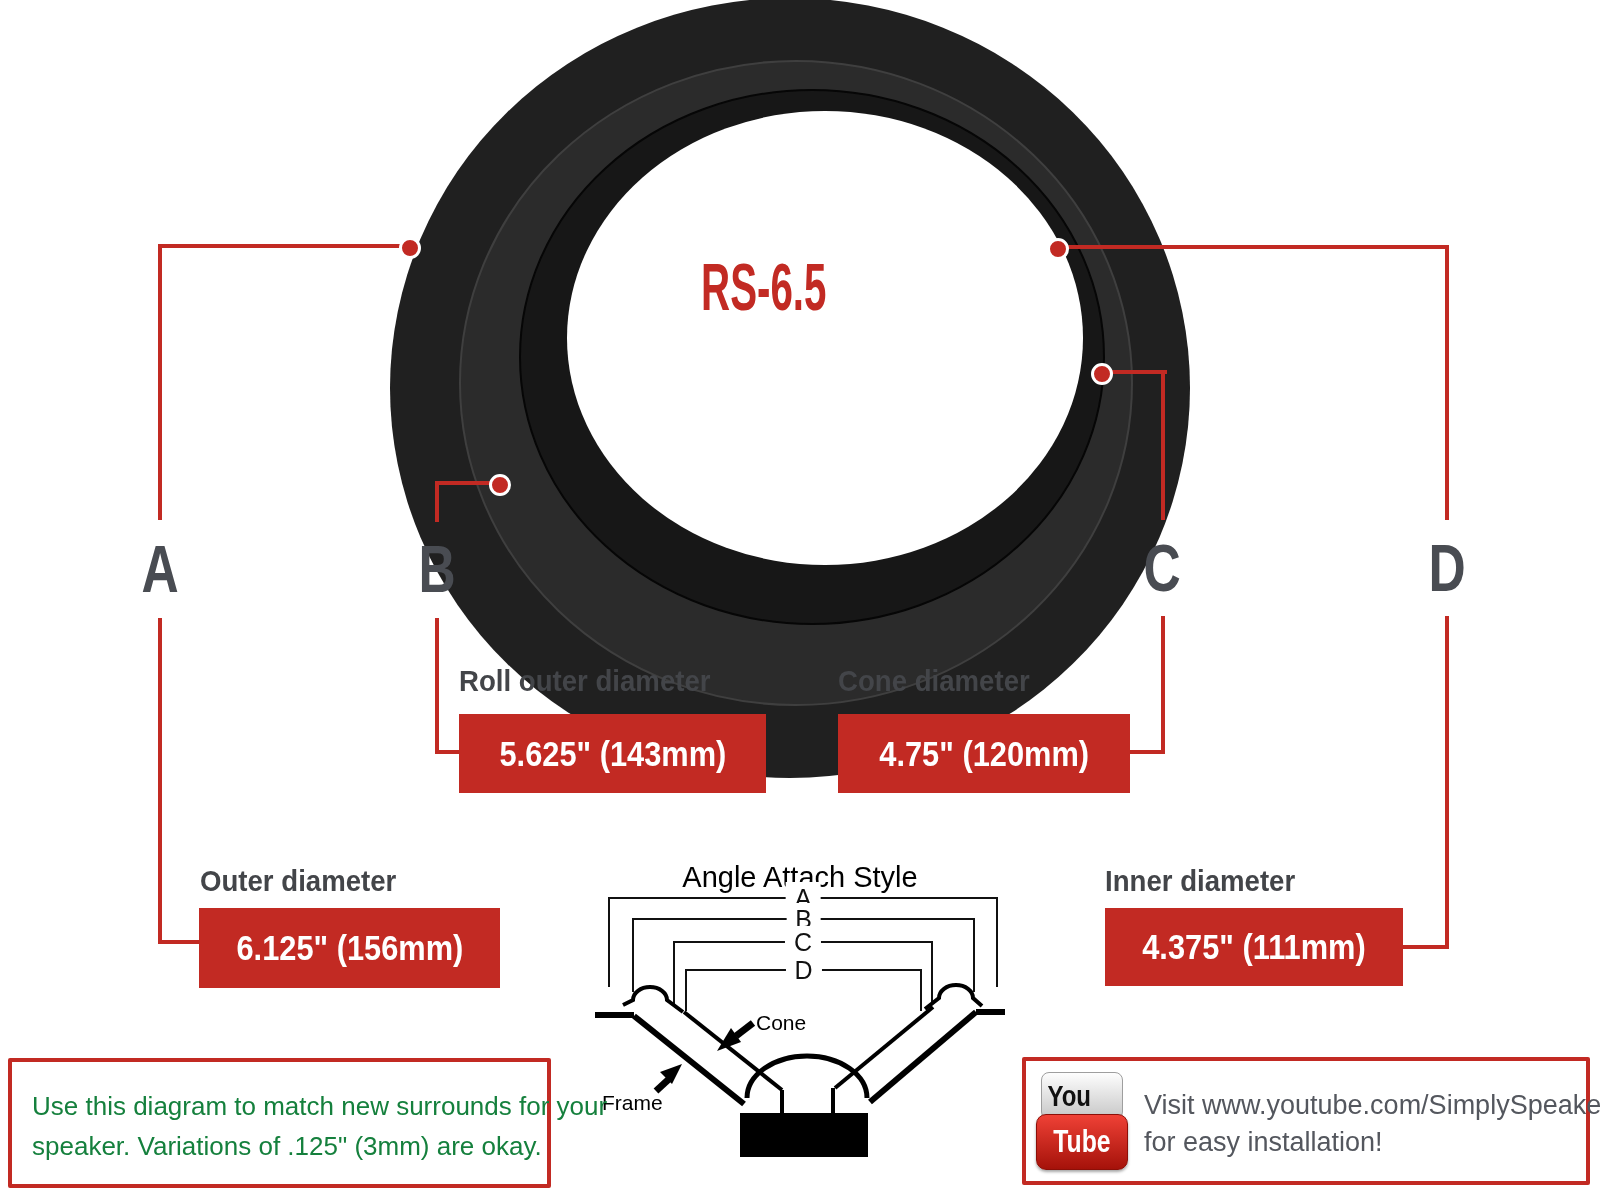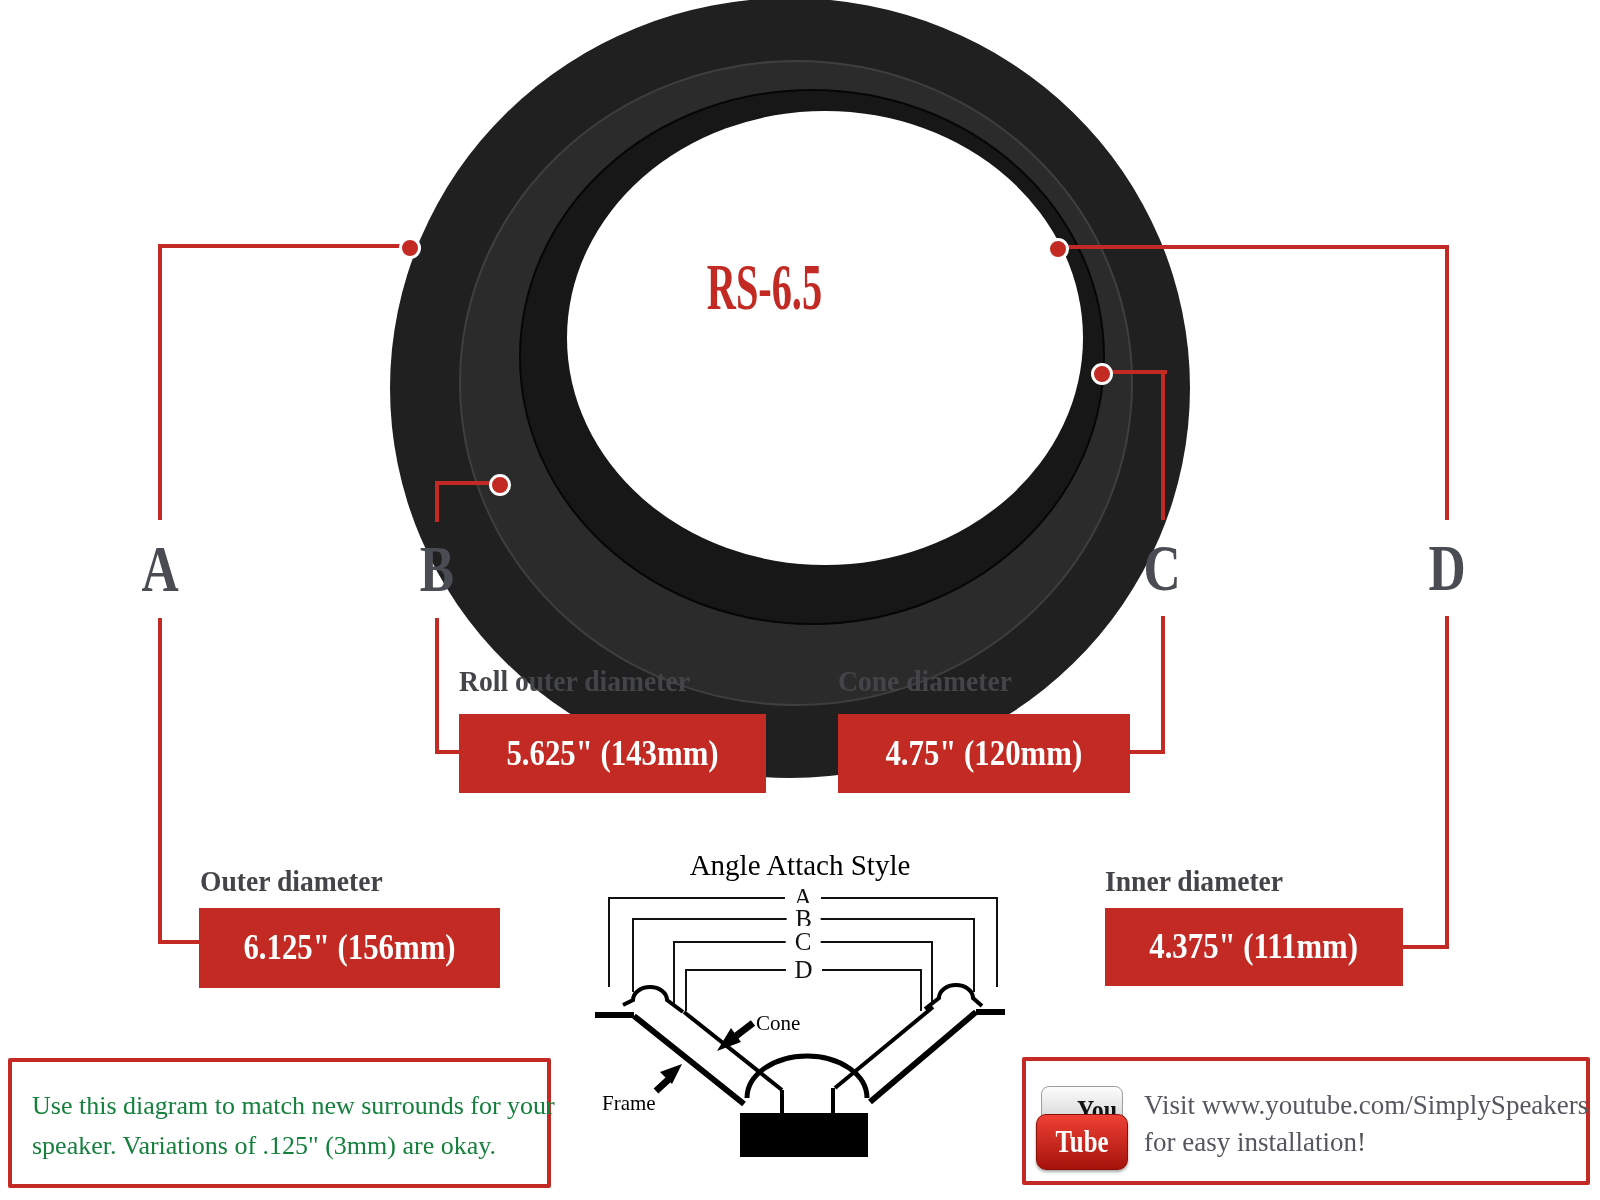--- a/index.html
+++ b/index.html
@@ -1,55 +1,55 @@
 <!DOCTYPE html>
 <html><head>
 <meta charset="utf-8">
 <style>
   html,body{margin:0;padding:0;background:#fff;}
   #canvas{position:relative;width:1600px;height:1200px;background:#fff;overflow:hidden;
-          font-family:Liberation Serif, serif;}
+          font-family:Liberation Sans, sans-serif;}
   .abs{position:absolute;}
   
   .hline{position:absolute;height:4px;background:#c22a23;z-index:3;}
   .vline{position:absolute;width:4px;background:#c22a23;z-index:3;}
   .dot{position:absolute;width:16px;height:16px;border-radius:50%;background:#c22a23;
        border:3px solid #fff;box-sizing:content-box;z-index:4;}
   .callout-letter{position:absolute;width:80px;text-align:center;font-size:66px;line-height:76px;
        font-weight:bold;color:#494c52;transform:scaleX(.78);transform-origin:center;z-index:3;}
   .m-label{position:absolute;font-size:30px;font-weight:bold;color:#434549;
        transform:scaleX(.92);transform-origin:left;white-space:nowrap;z-index:3;}
   .m-box{position:absolute;background:#c22a23;display:flex;align-items:center;justify-content:center;z-index:3;}
   .m-box span{color:#fff;font-size:35px;font-weight:bold;transform:scaleX(.88);
        transform-origin:center;white-space:nowrap;}
   
   .ring-title{position:absolute;left:464px;width:600px;text-align:center;color:#c22a23;
        font-weight:bold;z-index:2;}
   .ring-title span{display:inline-block;transform:scaleX(.61);transform-origin:center;white-space:nowrap;}
   
   #angle{position:absolute;left:585px;top:845px;width:430px;height:330px;z-index:2;}
-  #angle .ad-title{position:absolute;left:0;top:4px;width:430px;text-align:center;
+  #angle .ad-title{position:absolute;left:0;top:16px;width:430px;text-align:center;
        font-size:29px;color:#000;}
   .bracket{position:absolute;height:0;border-top:2px solid #111;}
   .bracket::before,.bracket::after{content:"";position:absolute;top:0;width:2px;background:#111;}
   .bracket::before{left:0;}  .bracket::after{right:0;}
   .br-a::before,.br-a::after{height:88px;}
   .br-b::before,.br-b::after{height:72px;}
   .br-c::before,.br-c::after{height:62px;}
   .br-d::before,.br-d::after{height:40px;}
   .bracket .bletter{position:absolute;left:50%;top:-17px;transform:translateX(-50%);
        background:#fff;padding:0 9px;font-size:25px;line-height:32px;color:#111;}
   
   .red-frame{position:absolute;border:4px solid #c22a23;border-radius:2px;background:#fff;box-sizing:border-box;z-index:2;}
   .note-text{position:absolute;left:20px;top:24px;font-size:26px;line-height:40px;color:#15803d;white-space:nowrap;}
   .yt-text{position:absolute;left:118px;top:26px;font-size:27px;line-height:37px;color:#54575e;white-space:nowrap;}
   .yt-logo{position:absolute;left:10px;top:9px;width:92px;height:102px;}
-  .yt-logo .you{position:absolute;left:5px;top:16px;width:82px;height:48px;border-radius:8px;
+  .yt-logo .you{position:absolute;left:5px;top:2px;width:82px;height:48px;border-radius:8px;
        background:linear-gradient(#fdfdfd,#c6c6c6);border:1px solid #9e9e9e;
-       display:flex;align-items:center;justify-content:flex-end;box-sizing:border-box;}
+       display:flex;align-items:center;justify-content:flex-start;box-sizing:border-box;}
   .yt-logo .you span{font-size:30px;font-weight:bold;color:#111;transform:scaleX(.8);}
   .yt-logo .tube{position:absolute;left:0;top:44px;width:92px;height:56px;border-radius:10px;
        background:linear-gradient(#ef4136,#a5120a);border:1px solid #8c0f08;
        display:flex;align-items:center;justify-content:center;box-sizing:border-box;
        box-shadow:0 2px 3px rgba(0,0,0,.35);}
   .yt-logo .tube span{font-size:31px;font-weight:bold;color:#fff;transform:scaleX(.8);}
 </style>
 </head>
 <body>
 

